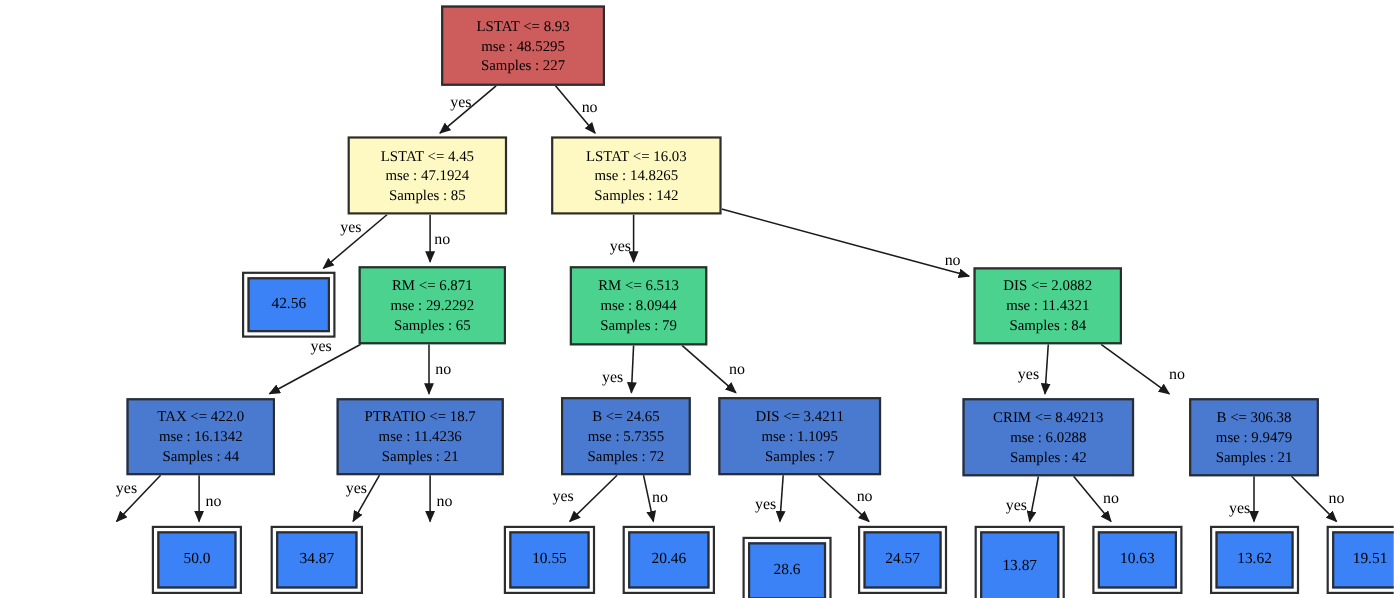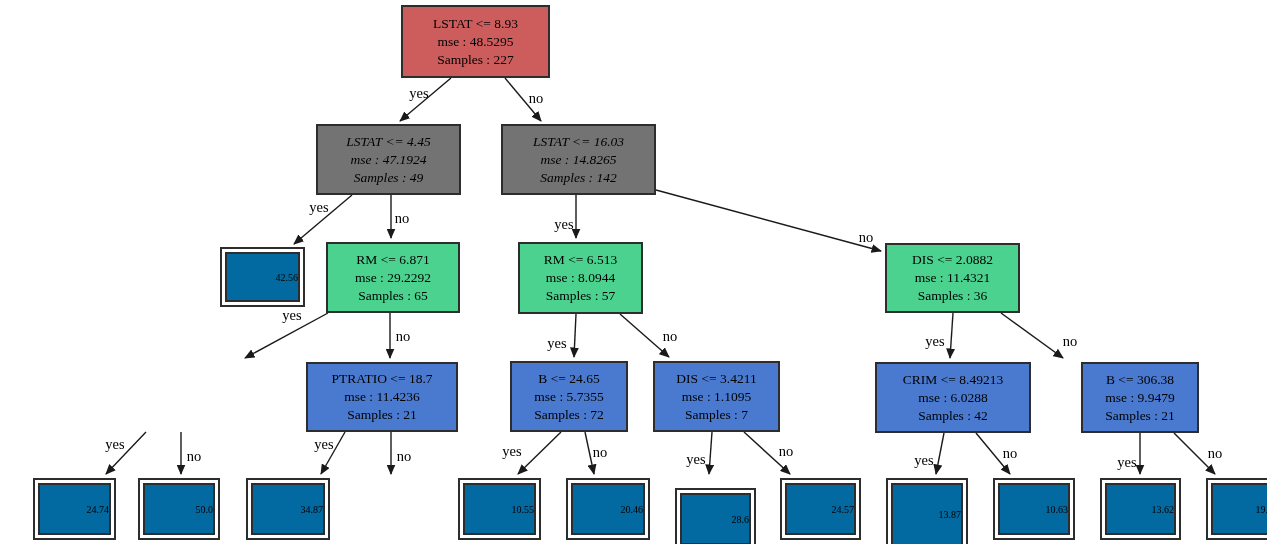--- a/index.html
+++ b/index.html
@@ -7,30 +7,30 @@
     position:relative;width:1267px;height:544px;background:#ffffff;
     font-family:"Liberation Serif","DejaVu Serif",serif;color:#000;overflow:hidden;margin-left:28px;
   }
   svg.edge-layer{position:absolute;left:0;top:0;width:1267px;height:544px;}
   .node{
     position:absolute;box-sizing:border-box;border:2px solid #2d2d2d;
     display:flex;flex-direction:column;justify-content:center;align-items:center;
     text-align:center;font-size:13.5px;line-height:18px;white-space:nowrap;
   }
   .depth0{background:#cd5c5c;}
-  .depth1{background:#737373;font-style:italic;}
+  .depth1{background:#fef9c3;}
   .depth2{background:#4bd28f;}
   .depth3{background:#4a7ad0;}
   .leaf{
     position:absolute;box-sizing:border-box;border:2px solid #2d2d2d;background:#fff;
     padding:3px;display:flex;
   }
   .leaf-inner{
-    flex:1;border:2px solid #2d2d2d;display:flex;align-items:center;justify-content:flex-end;
-    font-size:10px;background:#0369a1;
+    flex:1;border:2px solid #2d2d2d;display:flex;align-items:center;justify-content:center;
+    font-size:14px;background:#3b82f6;
   }
   .elabel{
     position:absolute;transform:translate(-50%,-50%);font-size:14.5px;line-height:14px;text-align:right;
   }
 </style>
 </head>
 <body>
 
 <div class="canvas">
 
@@ -69,76 +69,76 @@
   </svg>
 
   <div class="node depth0" style="left:373px;top:5px;width:149px;height:73px">
     <div>LSTAT &lt;= 8.93</div>
     <div>mse : 48.5295</div>
     <div>Samples : 227</div>
   </div>
   <div class="node depth1" style="left:288px;top:124px;width:145px;height:71px">
     <div>LSTAT &lt;= 4.45</div>
     <div>mse : 47.1924</div>
-    <div>Samples : 49</div>
+    <div>Samples : 85</div>
   </div>
   <div class="node depth1" style="left:473px;top:124px;width:155px;height:71px">
     <div>LSTAT &lt;= 16.03</div>
     <div>mse : 14.8265</div>
     <div>Samples : 142</div>
   </div>
   <div class="node depth2" style="left:298px;top:242px;width:134px;height:71px">
     <div>RM &lt;= 6.871</div>
     <div>mse : 29.2292</div>
     <div>Samples : 65</div>
   </div>
   <div class="node depth2" style="left:490px;top:242px;width:125px;height:72px">
     <div>RM &lt;= 6.513</div>
     <div>mse : 8.0944</div>
-    <div>Samples : 57</div>
+    <div>Samples : 79</div>
   </div>
   <div class="node depth2" style="left:857px;top:243px;width:135px;height:70px">
     <div>DIS &lt;= 2.0882</div>
     <div>mse : 11.4321</div>
-    <div>Samples : 36</div>
+    <div>Samples : 84</div>
+  </div>
+  <div class="node depth3" style="left:87px;top:362px;width:135px;height:70px">
+    <div>TAX &lt;= 422.0</div>
+    <div>mse : 16.1342</div>
+    <div>Samples : 44</div>
   </div>
   <div class="node depth3" style="left:278px;top:362px;width:152px;height:70px">
     <div>PTRATIO &lt;= 18.7</div>
     <div>mse : 11.4236</div>
     <div>Samples : 21</div>
   </div>
   <div class="node depth3" style="left:482px;top:361px;width:118px;height:71px">
     <div>B &lt;= 24.65</div>
     <div>mse : 5.7355</div>
     <div>Samples : 72</div>
   </div>
-  <div class="node depth3" style="left:625px;top:361px;width:127px;height:71px">
+  <div class="node depth3" style="left:625px;top:361px;width:148px;height:71px">
     <div>DIS &lt;= 3.4211</div>
     <div>mse : 1.1095</div>
     <div>Samples : 7</div>
   </div>
   <div class="node depth3" style="left:847px;top:362px;width:156px;height:71px">
     <div>CRIM &lt;= 8.49213</div>
     <div>mse : 6.0288</div>
     <div>Samples : 42</div>
   </div>
   <div class="node depth3" style="left:1053px;top:362px;width:118px;height:71px">
     <div>B &lt;= 306.38</div>
     <div>mse : 9.9479</div>
     <div>Samples : 21</div>
   </div>
 
   <div class="leaf" style="left:192px;top:247px;width:85px;height:60px">
     <div class="leaf-inner">
         <span>42.56</span>
-      </div>
-  </div>
-  <div class="leaf" style="left:5px;top:478px;width:83px;height:62px">
-    <div class="leaf-inner">
-        <span>24.74</span>
       </div>
   </div>
   <div class="leaf" style="left:110px;top:478px;width:82px;height:62px">
     <div class="leaf-inner">
         <span>50.0</span>
       </div>
   </div>
   <div class="leaf" style="left:218px;top:478px;width:84px;height:62px">
     <div class="leaf-inner">
         <span>34.87</span>

